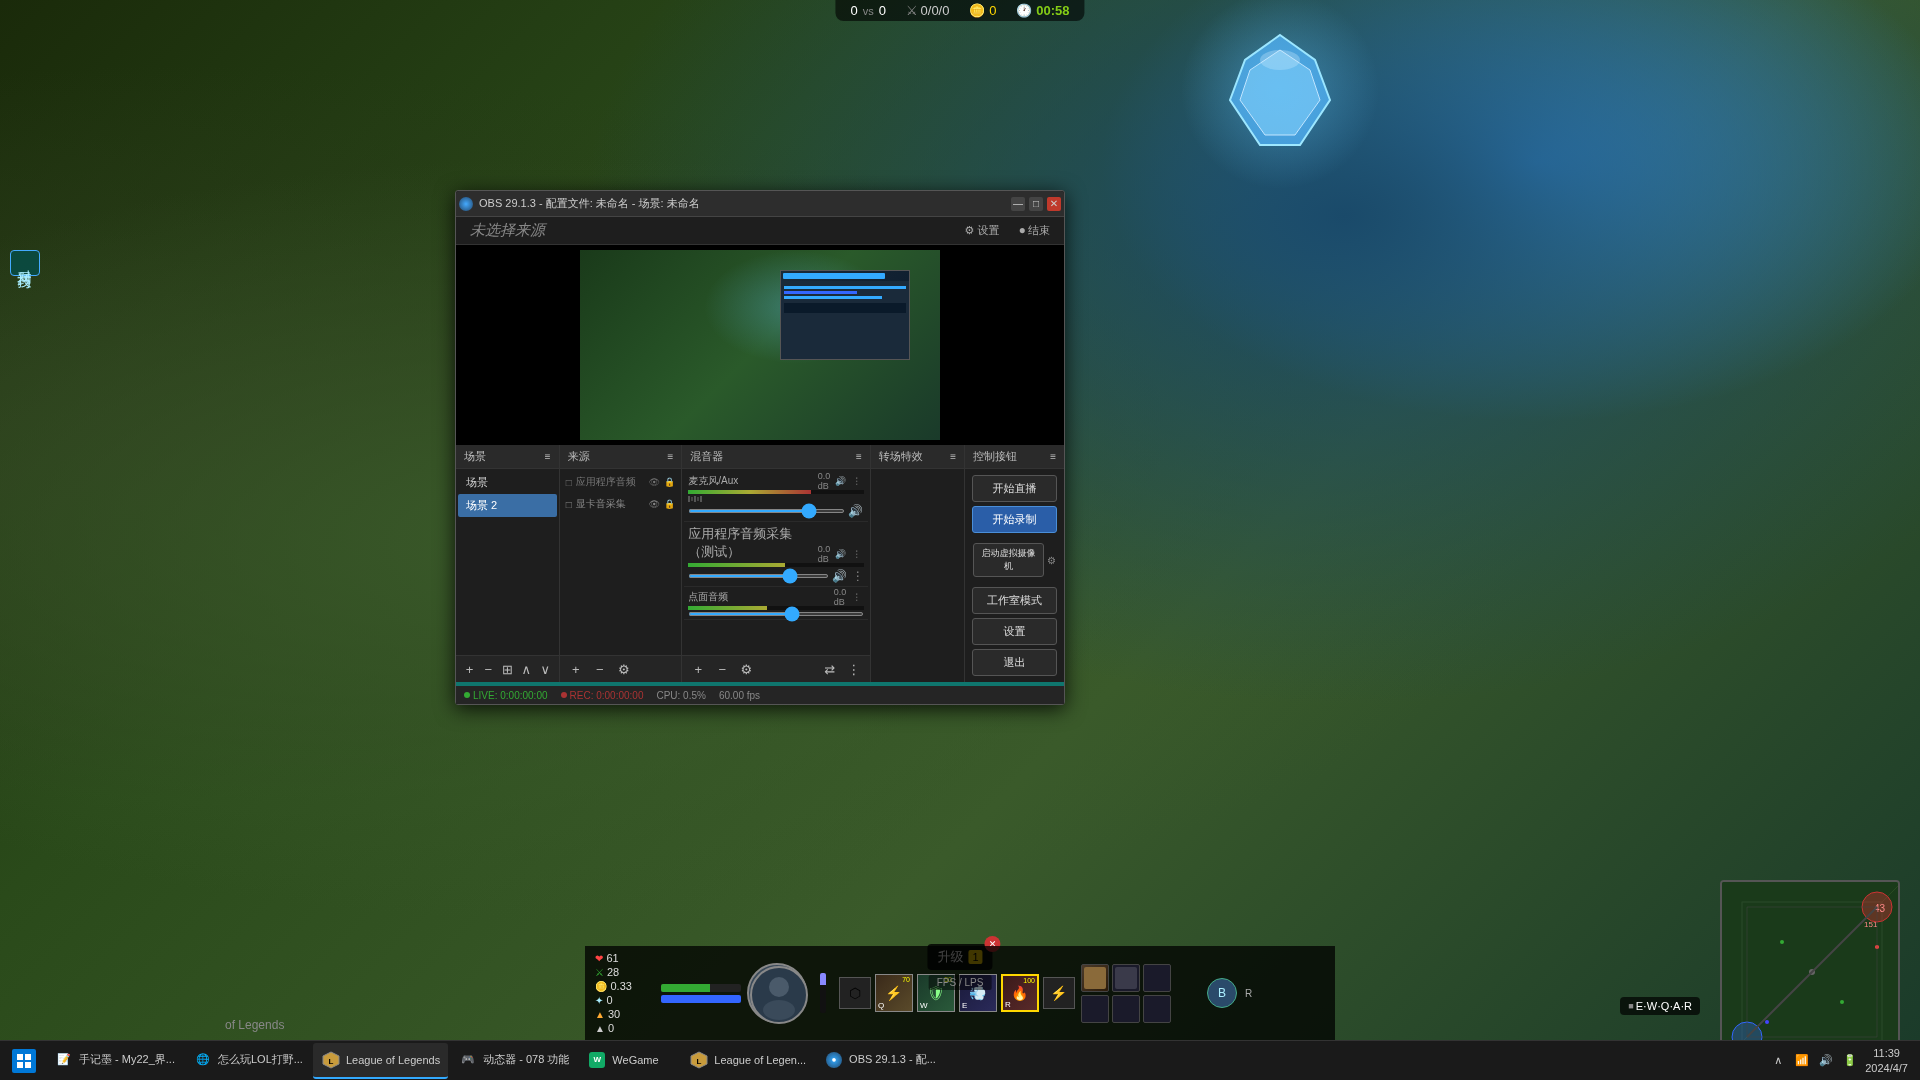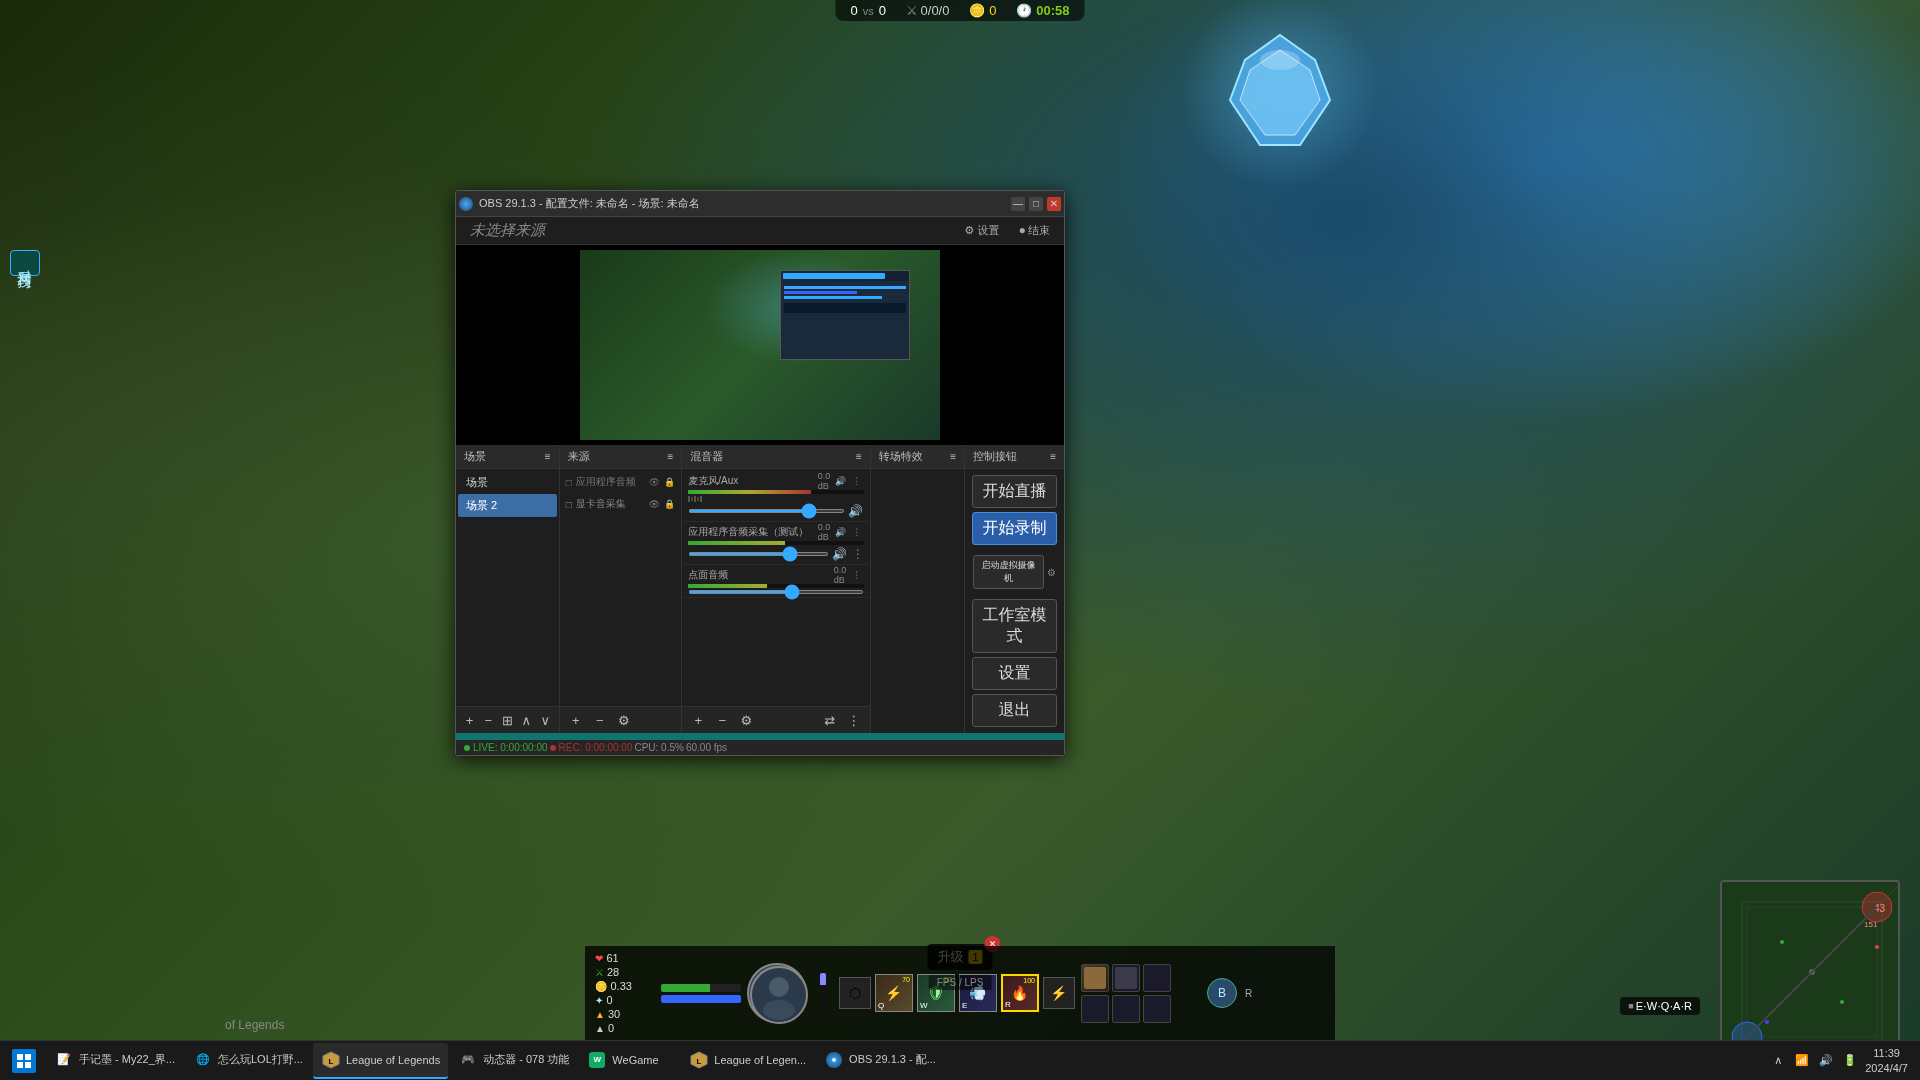--- a/index.html
+++ b/index.html
@@ -432,21 +432,21 @@
     .obs-control-panel { width: 105px; border-right: none; }
 
     .control-btn {
       display: block;
       width: 90%;
       margin: 4px auto;
       padding: 5px 4px;
       background: #2a2a2a;
       border: 1px solid #555;
       color: #ddd;
-      font-size: 16px;
+      font-size: 11px;
       cursor: pointer;
       border-radius: 3px;
       text-align: center;
     }
     .control-btn.primary { background: #2a5ea8; border-color: #4a8ed8; color: #fff; }
 
     .control-auto-rec {
       display: flex;
       align-items: center;
       gap: 3px;
@@ -455,25 +455,25 @@
       color: #aaa;
     }
     .control-gear {
       color: #888;
       cursor: pointer;
     }
 
     
     .obs-statusbar {
       background: #252525;
-      border-top: 7px solid #0f766e;
+      border-top: 4px solid #0f766e;
       padding: 2px 8px;
       display: flex;
       align-items: center;
-      gap: 2px;
+      gap: 13px;
       color: #888;
       font-size: 10px;
       height: 22px;
     }
     .status-live {
       color: #3a3;
       display: flex;
       align-items: center;
       gap: 3px;
     }
@@ -806,21 +806,21 @@
             <div style="width:2px;height:6px;background:#555;"></div>
           </div>
           <div style="display:flex;align-items:center;gap:4px;">
             <input type="range" min="0" max="100" value="80" style="flex: 1 1 0%; height: 4px; accent-color: rgb(51, 170, 255);">
             <span style="font-size:12px;color:#888;">🔊</span>
           </div>
         </div>
 
         <div class="mixer-channel">
           <div class="mixer-channel-name">
-            <span style="font-size:10px;">应用程序音频采集（测试）</span>
+            <span style="font-size:13px;">应用程序音频采集（测试）</span>
             <div class="mixer-icons">
               <span class="mixer-icon" style="font-size:9px;">0.0 dB</span>
               <span class="mixer-icon">🔊</span>
               <span class="mixer-icon">⋮</span>
             </div>
           </div>
           <div style="display:flex;gap:2px;margin:1px 0;height:4px;">
             <div style="flex:1;background:#111;">
               <div style="width:55%;height:100%;background:linear-gradient(to right,#3a3,#aa3);"></div>
             </div>

